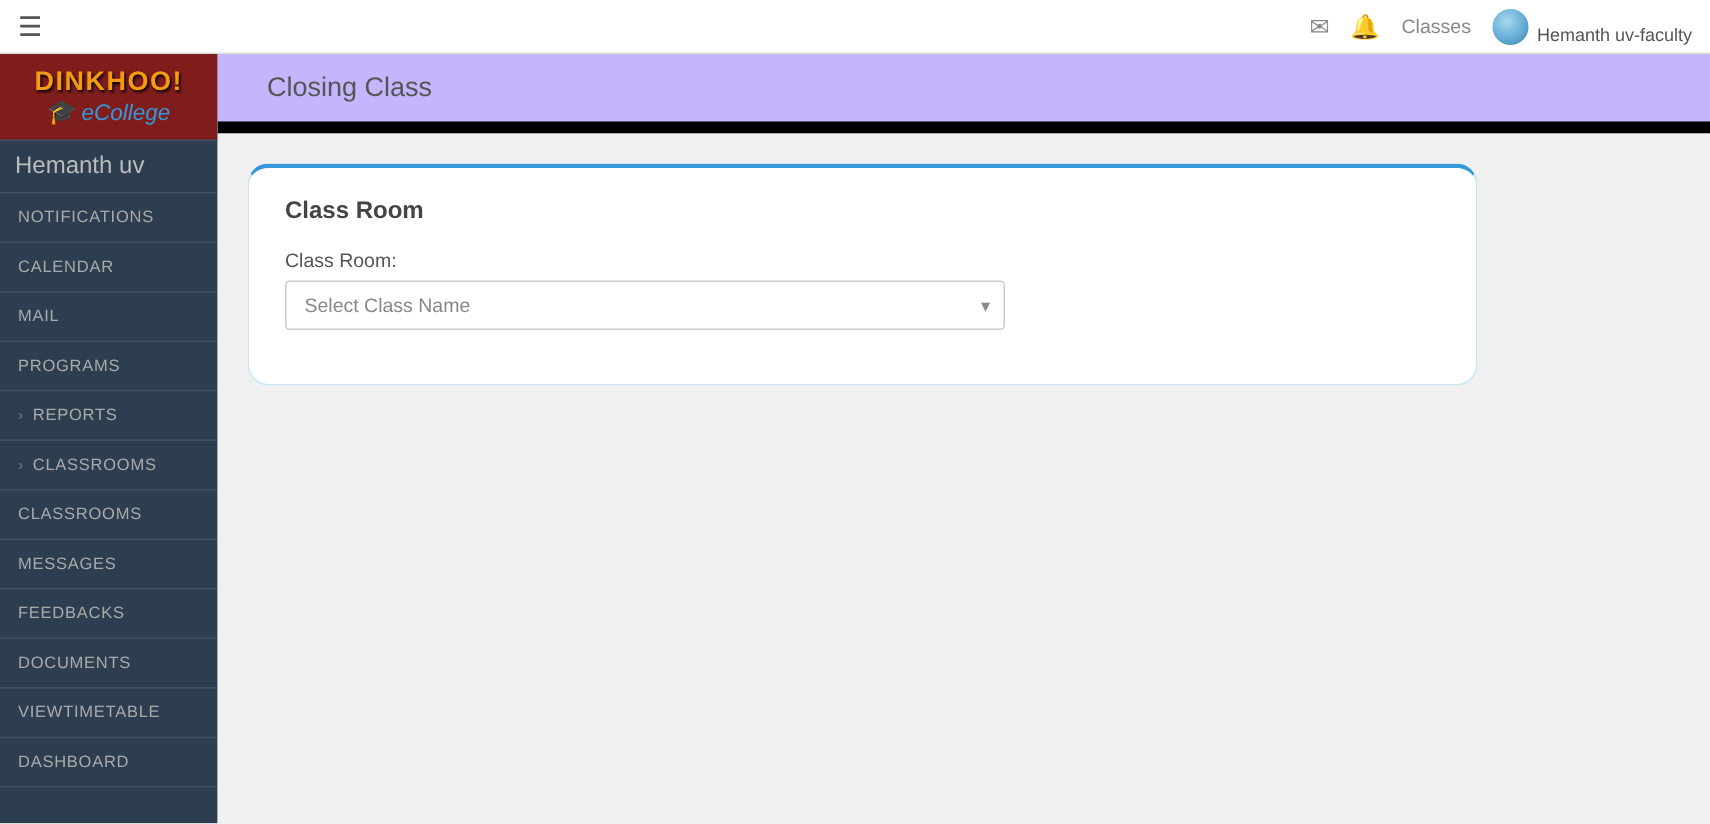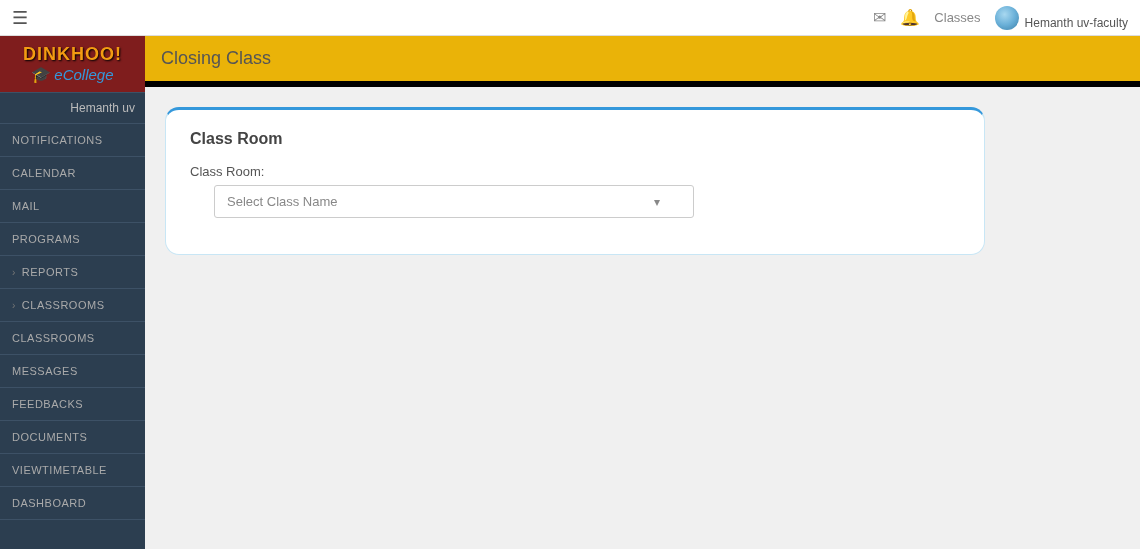--- a/index.html
+++ b/index.html
@@ -97,23 +97,22 @@
       color: #3498db;
       font-style: italic;
     }
     .logo-icon {
       font-size: 16px;
       color: #3498db;
     }
     .user-greeting {
       padding: 8px 10px;
       color: #bbb;
-      font-size: 12px;
+      font-size: 16px;
       border-bottom: 1px solid #3d5166;
-      text-align: right;
     }
     .sidebar-item {
       padding: 10px 12px;
       color: #aaa;
       font-size: 11px;
       letter-spacing: 0.5px;
       cursor: pointer;
       border-bottom: 1px solid #3d5166;
       text-transform: uppercase;
       display: flex;
@@ -126,23 +125,23 @@
     }
 
     
     .main {
       flex: 1;
       display: flex;
       flex-direction: column;
       overflow: hidden;
     }
     .page-title-bar {
-      background: #eab308;
-      padding: 12px 16px;
-      border-bottom: 6px solid #000000;
+      background: #c4b5fd;
+      padding: 12px 33px;
+      border-bottom: 8px solid #000000;
       flex-shrink: 0;
     }
     .page-title {
       font-size: 18px;
       color: #555;
       font-weight: normal;
     }
     .content-area {
       flex: 1;
       padding: 20px;
@@ -179,21 +178,20 @@
     .select-wrapper select {
       width: 100%;
       padding: 8px 12px;
       border: 1px solid #ccc;
       border-radius: 3px;
       font-size: 13px;
       color: #888;
       background: #fff;
       appearance: none;
       cursor: pointer;
-      margin-left: 24px;
     }
     .select-chevron {
       position: absolute;
       right: 10px;
       top: 50%;
       transform: translateY(-50%);
       color: #888;
       pointer-events: none;
       font-size: 12px;
     }

